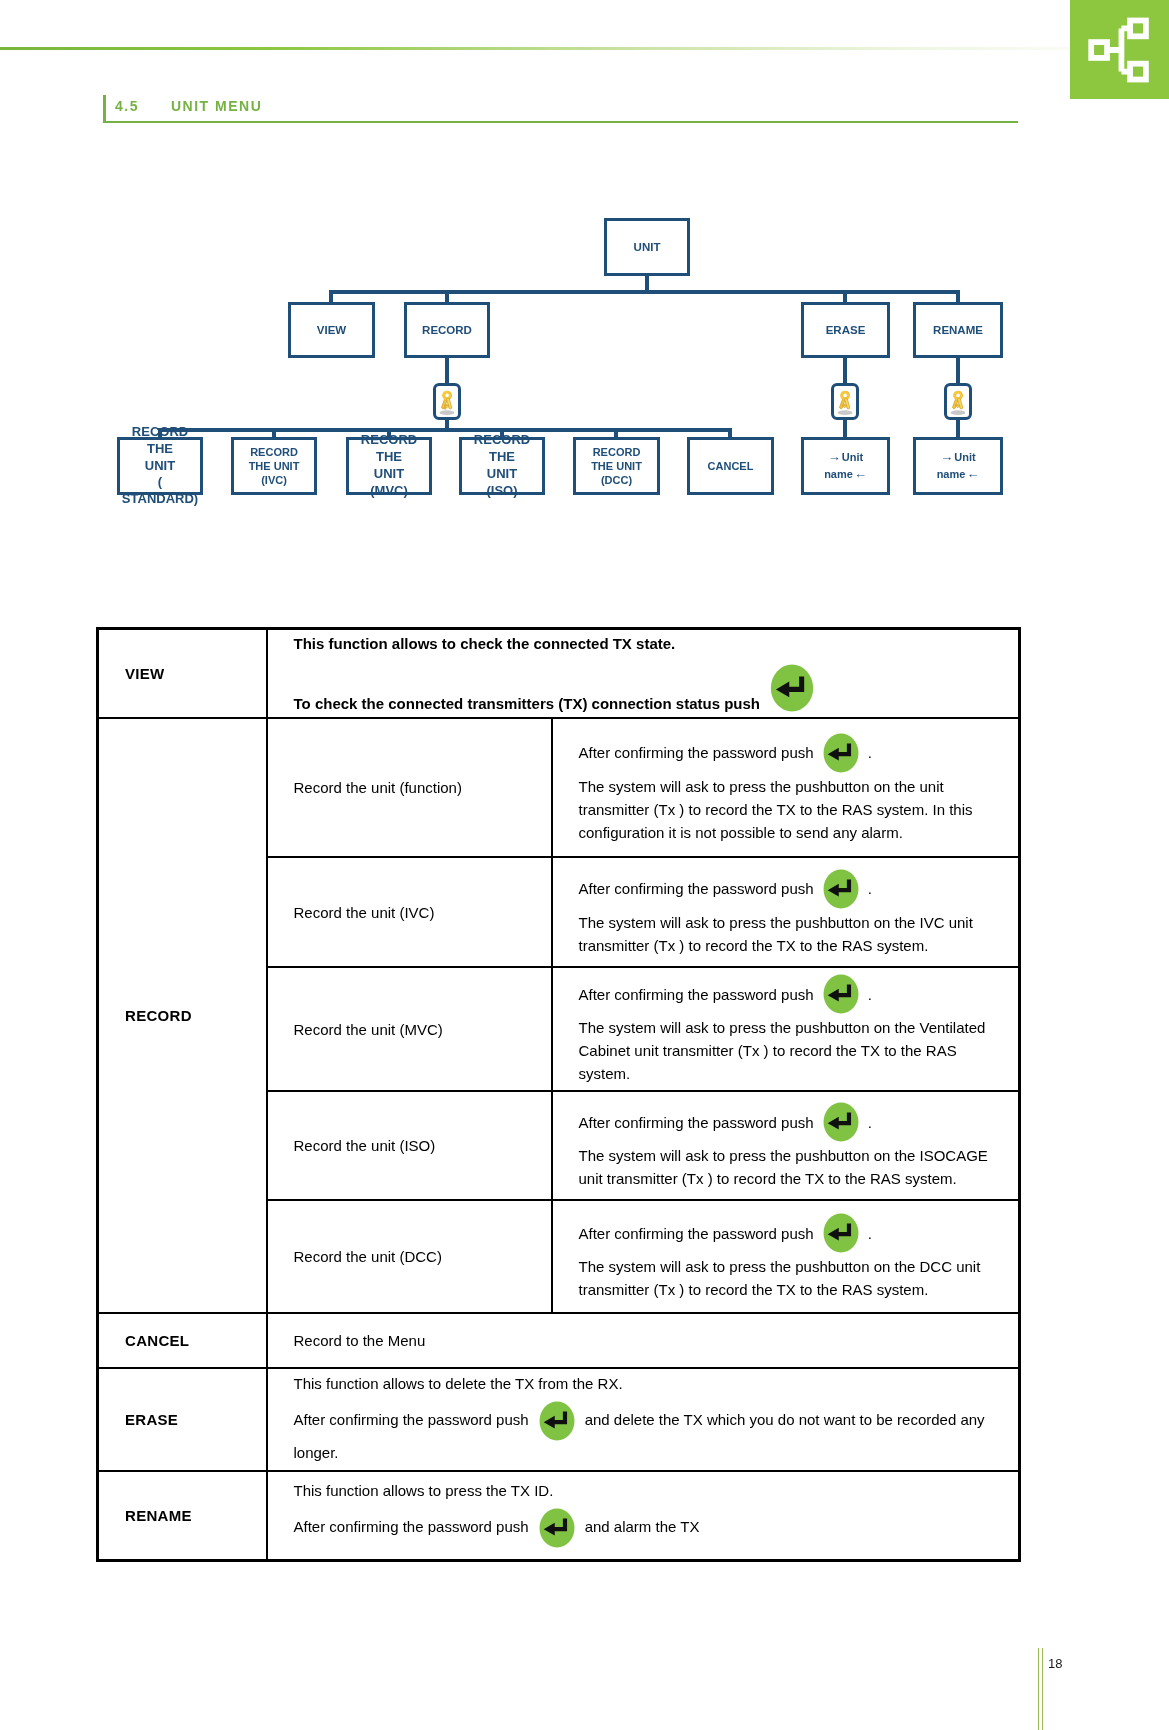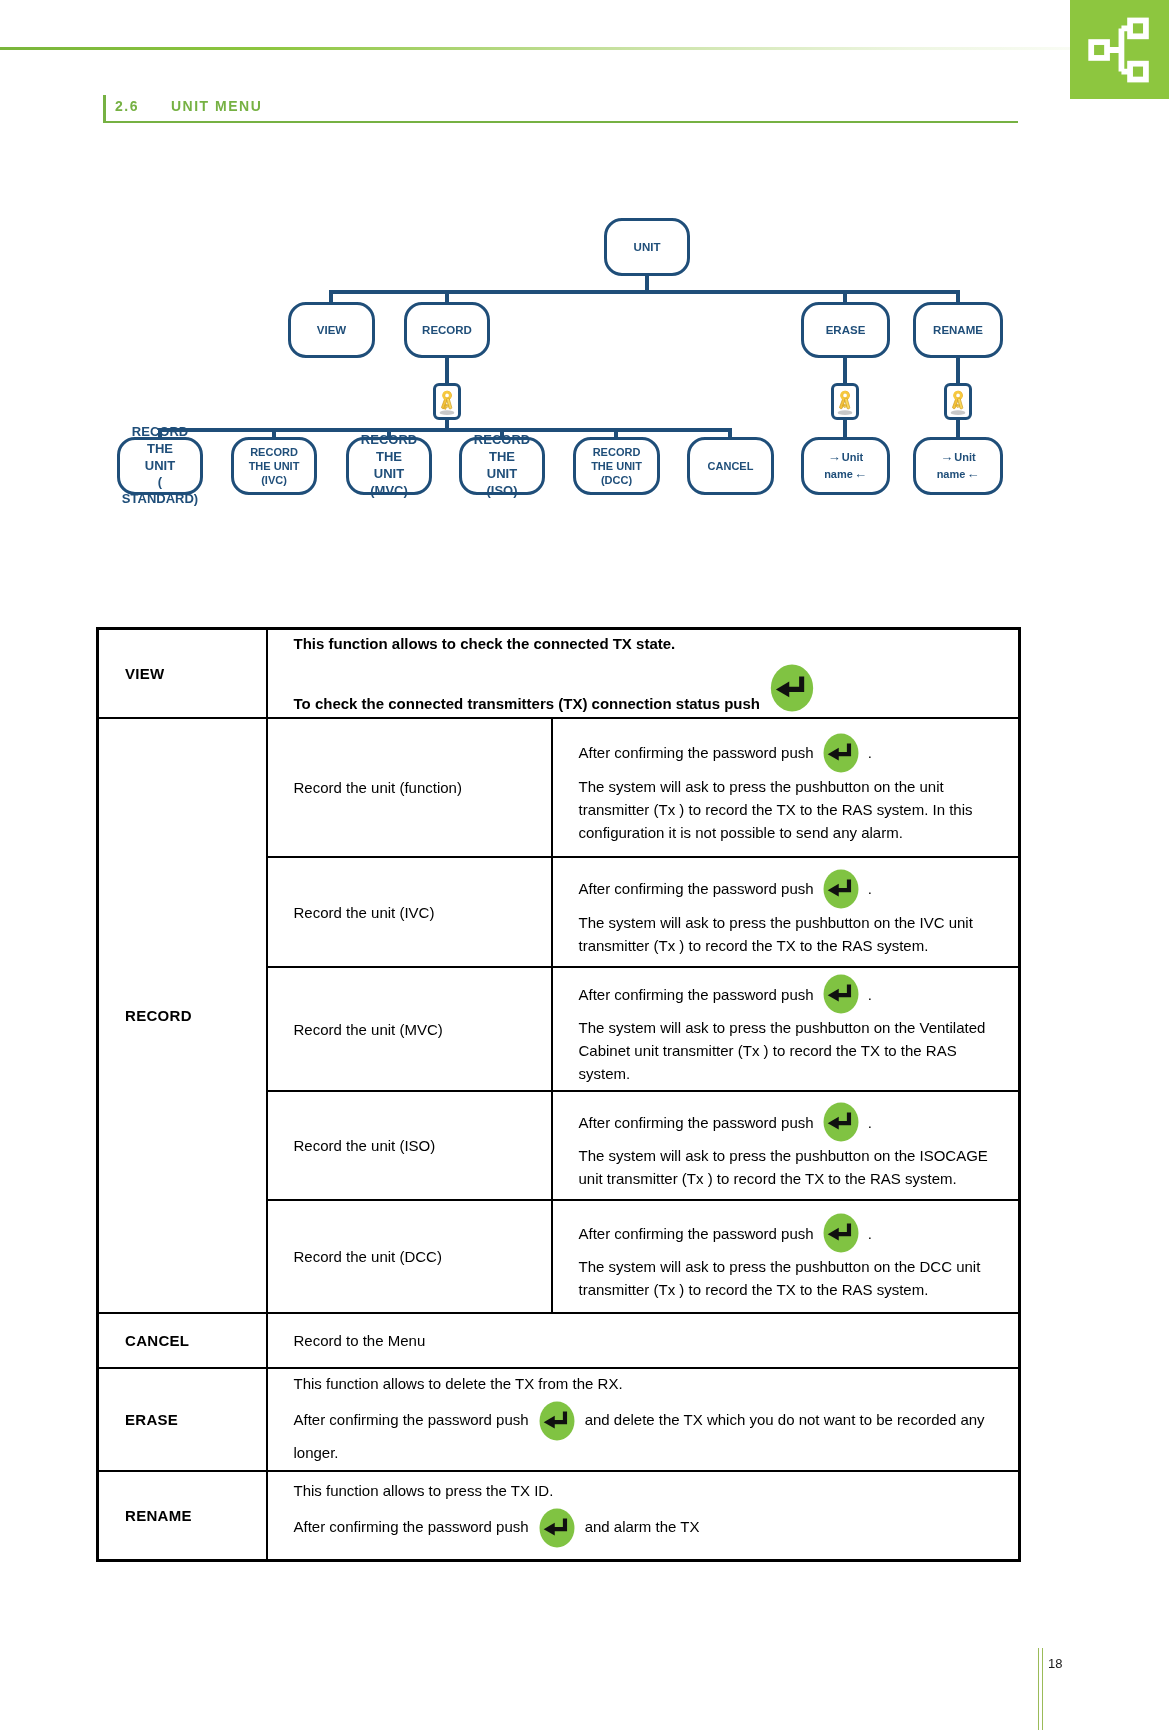--- a/index.html
+++ b/index.html
@@ -14,21 +14,21 @@
   .logo svg { width:72px; height:72px; }
 
   .section-heading { position:absolute; left:103px; top:95px; width:915px;
     border-left:3px solid #76B143; border-bottom:2px solid #76B143;
     padding:3px 0 7px 9px; color:#76B143; font-weight:bold; font-size:14px; letter-spacing:1.5px; }
   .sec-num { margin-right:32px; }
 
   
   .flowchart { position:absolute; left:0; top:0; width:1169px; height:540px; }
   .cl { position:absolute; background:#1F4E79; }
-  .fbox { position:absolute; background:#fff; border:3px solid #1F4E79; border-radius:18px;
+  .fbox { position:absolute; background:#fff; border:3px solid #1F4E79; border-radius:0;
     color:#1F4E79; font-weight:bold; display:flex; flex-direction:column; align-items:center;
     justify-content:center; text-align:center; font-size:11.5px; line-height:1.3; }
   .prelines { white-space:pre-line; }
   .fbox.small { font-size:13px; }
   .fbox.med { font-size:11px; }
   .un-line { display:flex; align-items:center; justify-content:center; gap:1px; }
   .un-arrow { font-weight:900; font-size:13px; }
   .key-box { position:absolute; width:28px; height:37px; border:3px solid #1F4E79; border-radius:6px;
     background:#fff; display:flex; align-items:center; justify-content:center; }
   .key-box svg { width:22px; height:28px; }
@@ -68,21 +68,21 @@
       <g stroke="#ffffff" stroke-width="8" fill="none">
         <rect x="10" y="39" width="22" height="22"></rect>
         <rect x="64" y="9" width="22" height="22"></rect>
         <rect x="64" y="69" width="22" height="22"></rect>
         <path d="M32 50 H52 M52 20 V80 M52 20 H64 M52 80 H64"></path>
       </g>
     </svg>
   </div>
 
   <div class="section-heading">
-    <span class="sec-num">2.6</span><span class="sec-title">UNIT MENU</span>
+    <span class="sec-num">4.5</span><span class="sec-title">UNIT MENU</span>
   </div>
 
   <div class="flowchart">
 
     <div class="cl" style="left:645px;top:276px;width:4px;height:16px"></div>
     <div class="cl" style="left:329px;top:290px;width:631px;height:4px"></div>
     <div class="cl" style="left:329px;top:290px;width:4px;height:13px"></div>
     <div class="cl" style="left:445px;top:290px;width:4px;height:13px"></div>
     <div class="cl" style="left:843px;top:290px;width:4px;height:13px"></div>
     <div class="cl" style="left:956px;top:290px;width:4px;height:13px"></div>

